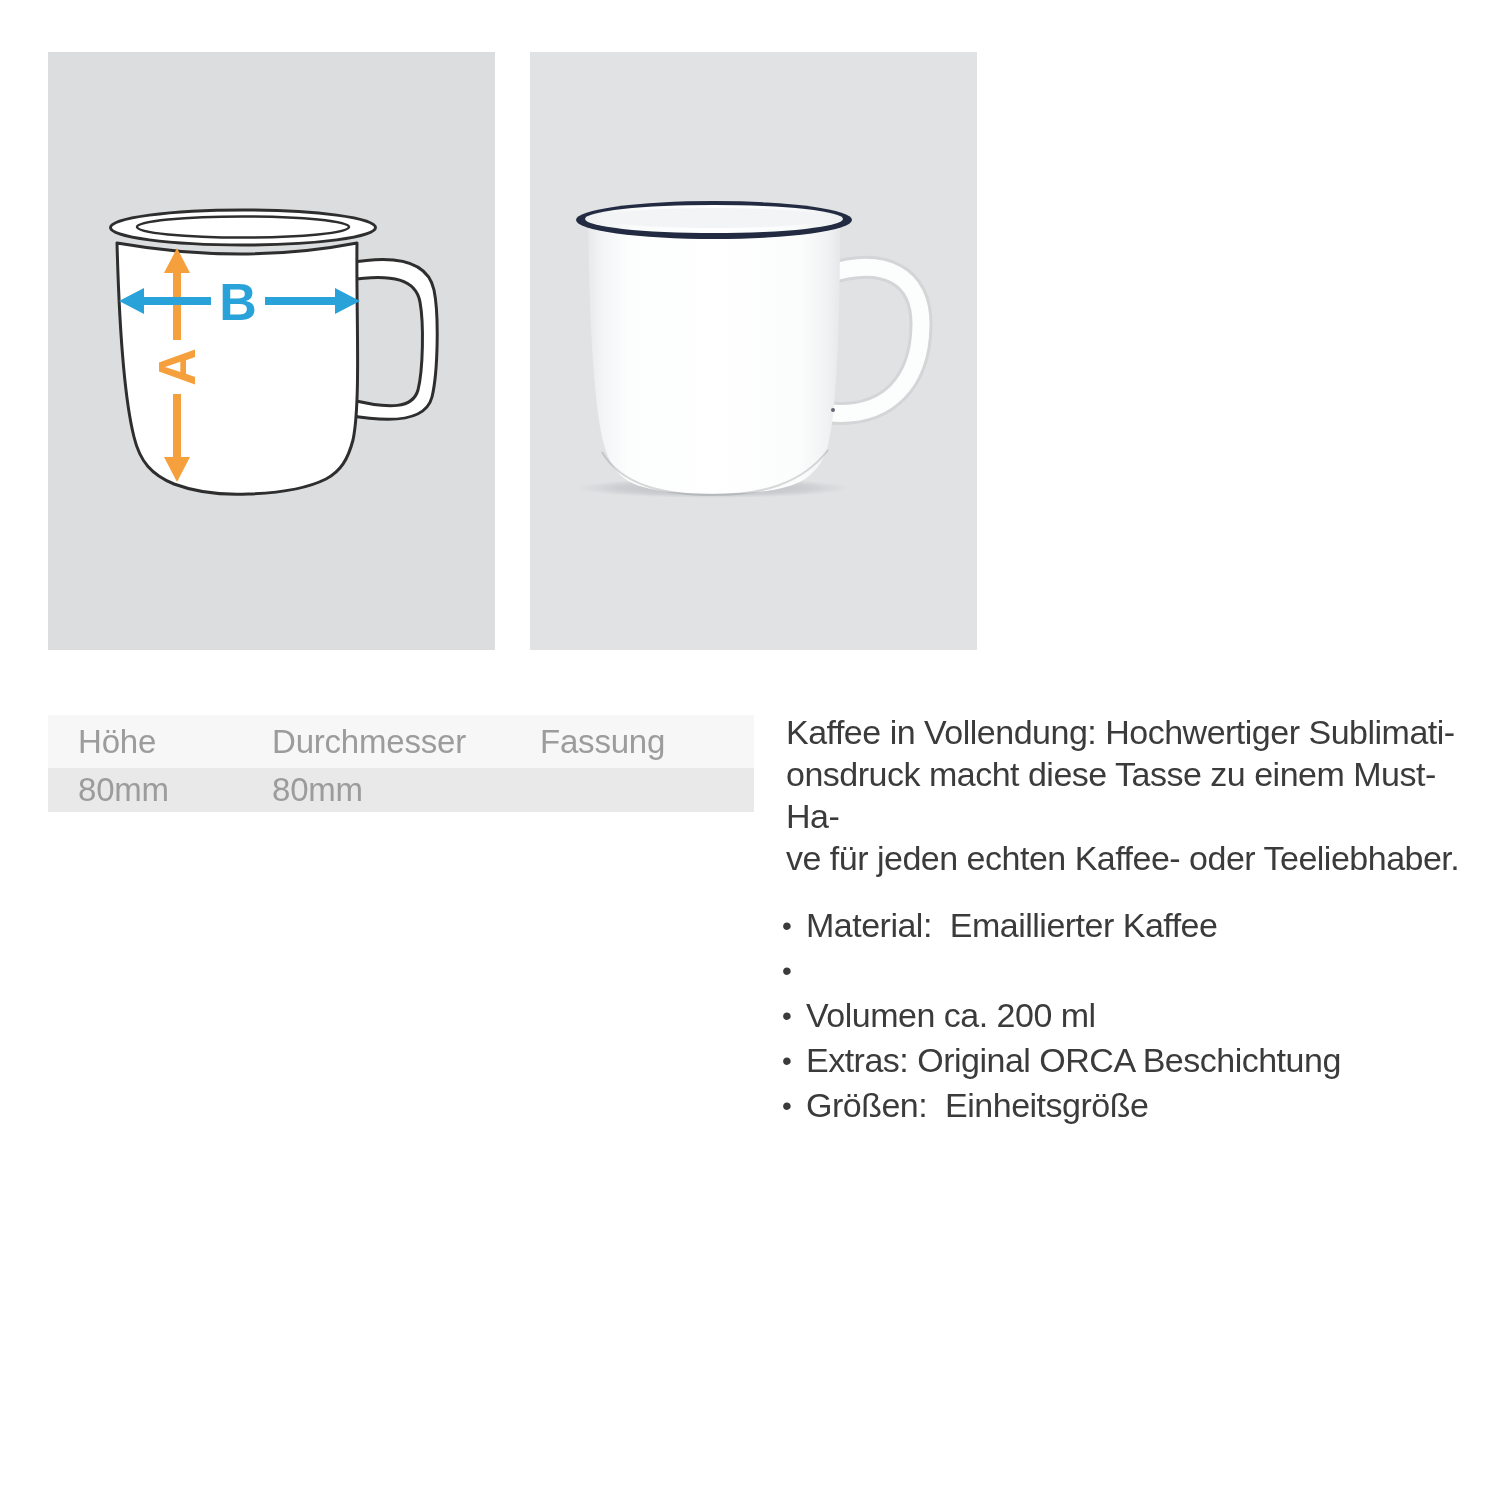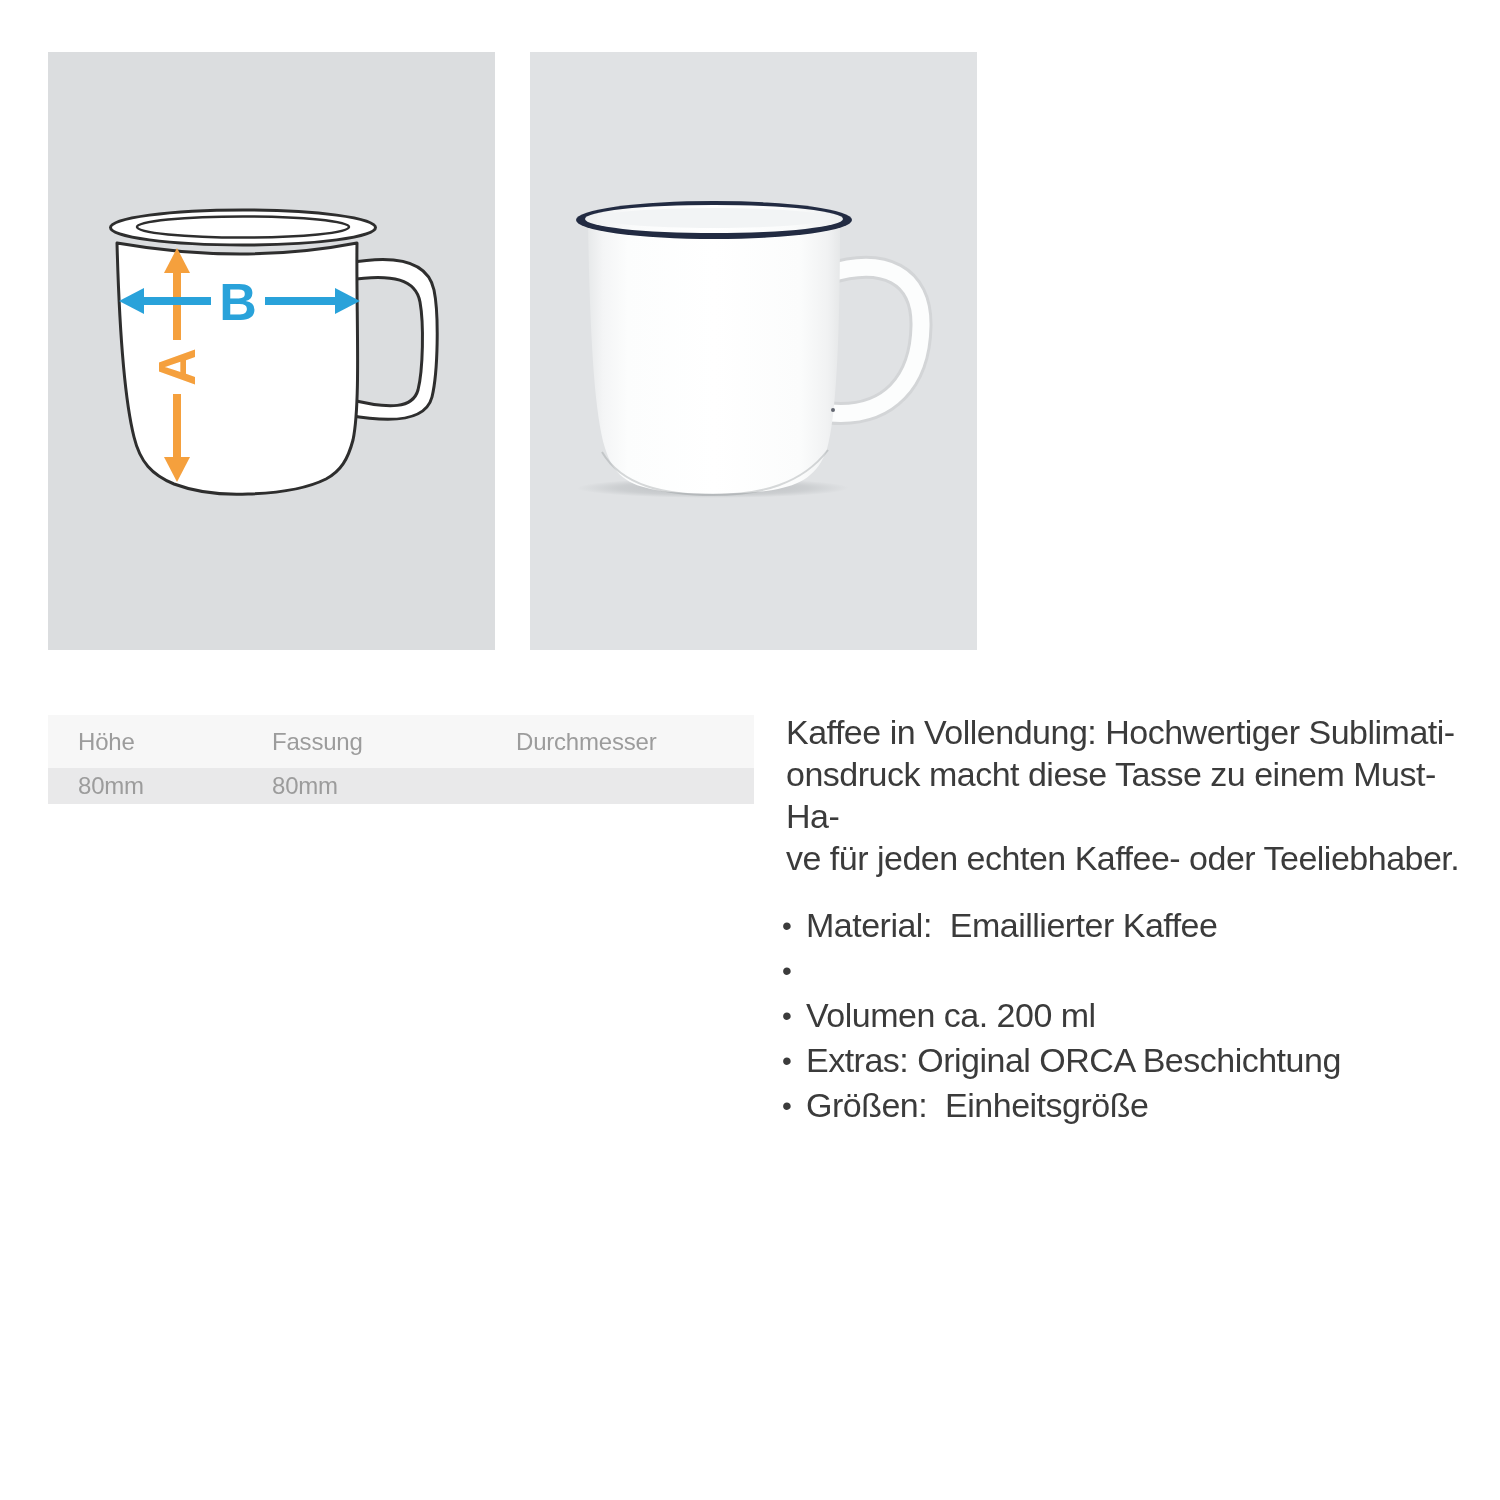--- a/index.html
+++ b/index.html
@@ -7,24 +7,24 @@
     position:relative;width:1500px;height:1500px;background:#ffffff;
     overflow:hidden;font-family:"Liberation Sans",sans-serif;
   }
   .panel{position:absolute;top:52px;width:447px;height:598px;}
   .panel-left{left:48px;background:#dbdddf;}
   .panel-right{left:530px;background:#e0e2e4;}
   .panel svg{display:block;width:100%;height:100%;}
 
   
   .size-table{position:absolute;left:48px;top:715px;width:706px;
-    font-size:24px;color:#9c9c9c;letter-spacing:-0.2px;}
+    font-size:33px;color:#9c9c9c;letter-spacing:-0.2px;}
   .t-row{display:flex;align-items:center;}
   .t-head{height:53px;background:#f7f7f7;}
-  .t-data{height:36px;background:#e9e9ea;}
+  .t-data{height:44px;background:#e9e9ea;}
   .t-cell{padding-left:30px;box-sizing:border-box;white-space:nowrap;overflow:hidden;}
   .t-c1{width:194px;}
   .t-c2{width:268px;}
   .t-c3{width:244px;}
 
   
   .description{position:absolute;left:778px;top:703px;width:700px;
     color:#3b3b3b;font-size:34px;letter-spacing:-0.5px;}
   .para{margin:8px;white-space:pre-line;line-height:42px;}
   .features{list-style:none;margin:24px 0 0 0;padding:0 0 0 4px;}
@@ -108,22 +108,22 @@
 
       <ellipse cx="184" cy="168" rx="138" ry="19" fill="#222b42"></ellipse>
       <ellipse cx="184" cy="167" rx="129" ry="14" fill="url(#gRim)"></ellipse>
       <ellipse cx="184" cy="166" rx="117" ry="10" fill="#f2f4f5"></ellipse>
     </svg>
   </div>
 
   <div class="size-table">
     <div class="t-row t-head">
       <div class="t-cell t-c1">Höhe</div>
+      <div class="t-cell t-c2">Durchmesser</div>
       <div class="t-cell t-c3">Fassung</div>
-      <div class="t-cell t-c2">Durchmesser</div>
     </div>
     <div class="t-row t-data">
       <div class="t-cell t-c1">80mm</div>
       <div class="t-cell t-c2">80mm</div>
     </div>
   </div>
 
   <div class="description">
     <p class="para">Kaffee in Vollendung: Hochwertiger Sublimati-
 onsdruck macht diese Tasse zu einem Must-Ha-

